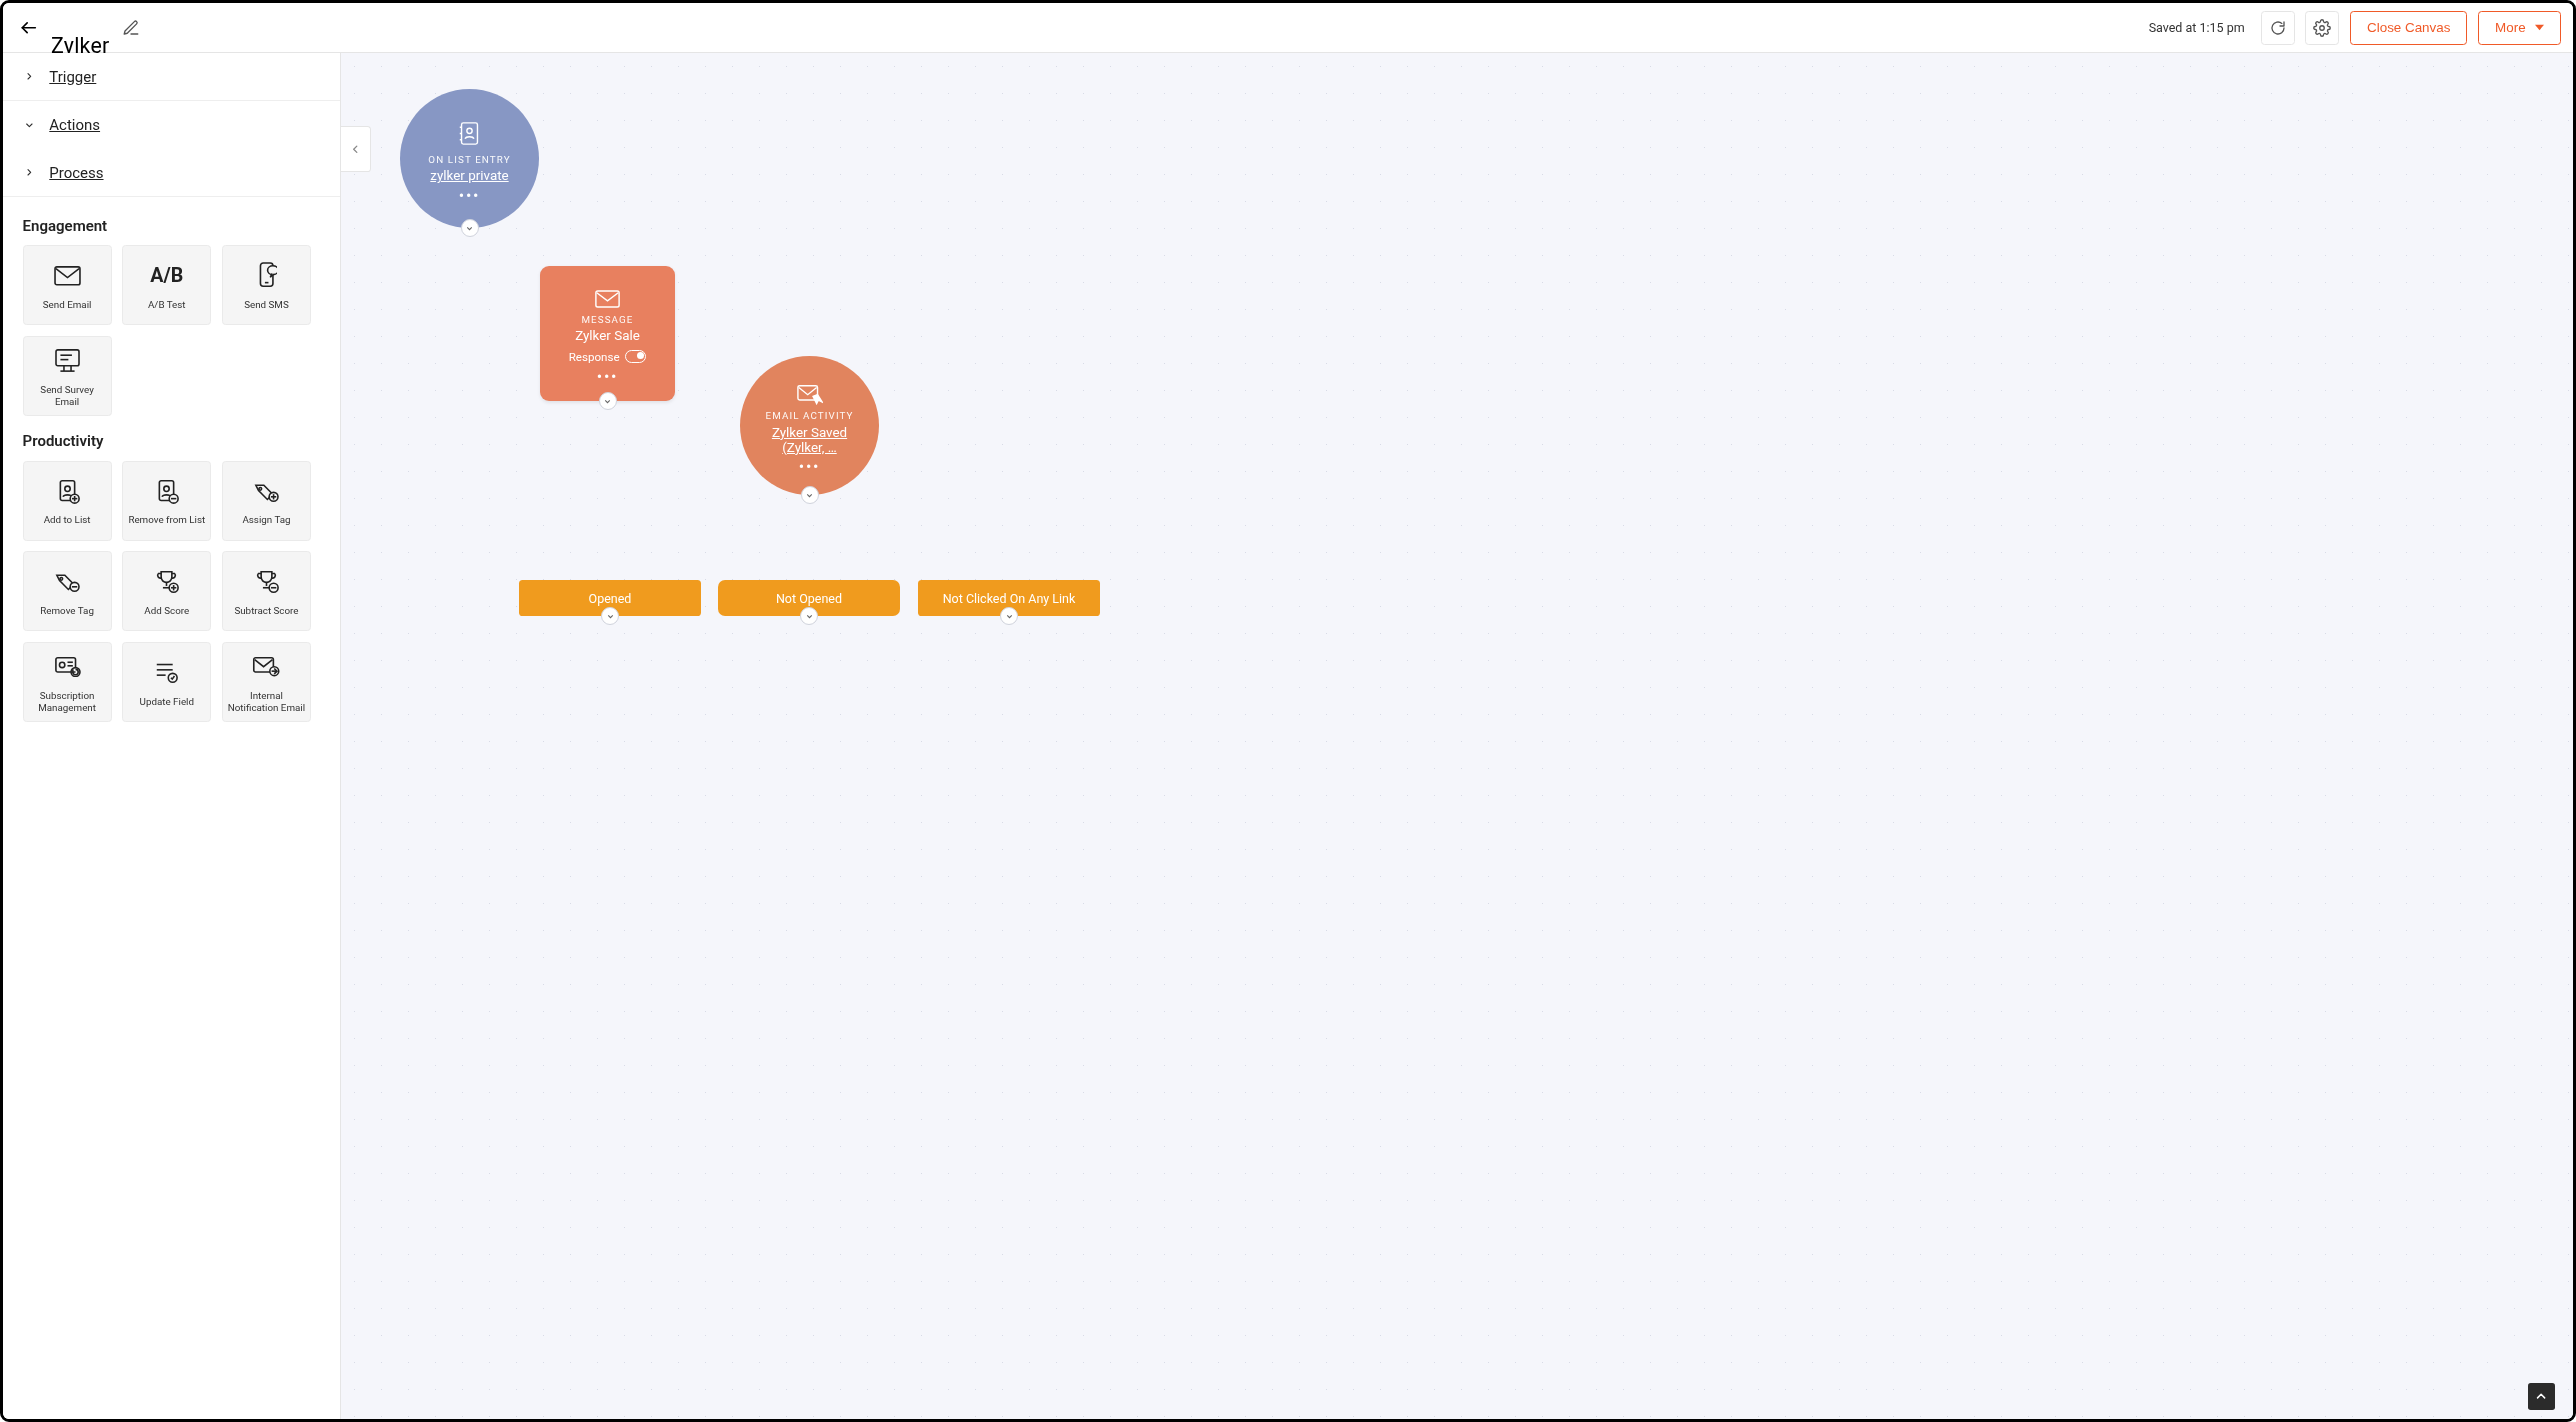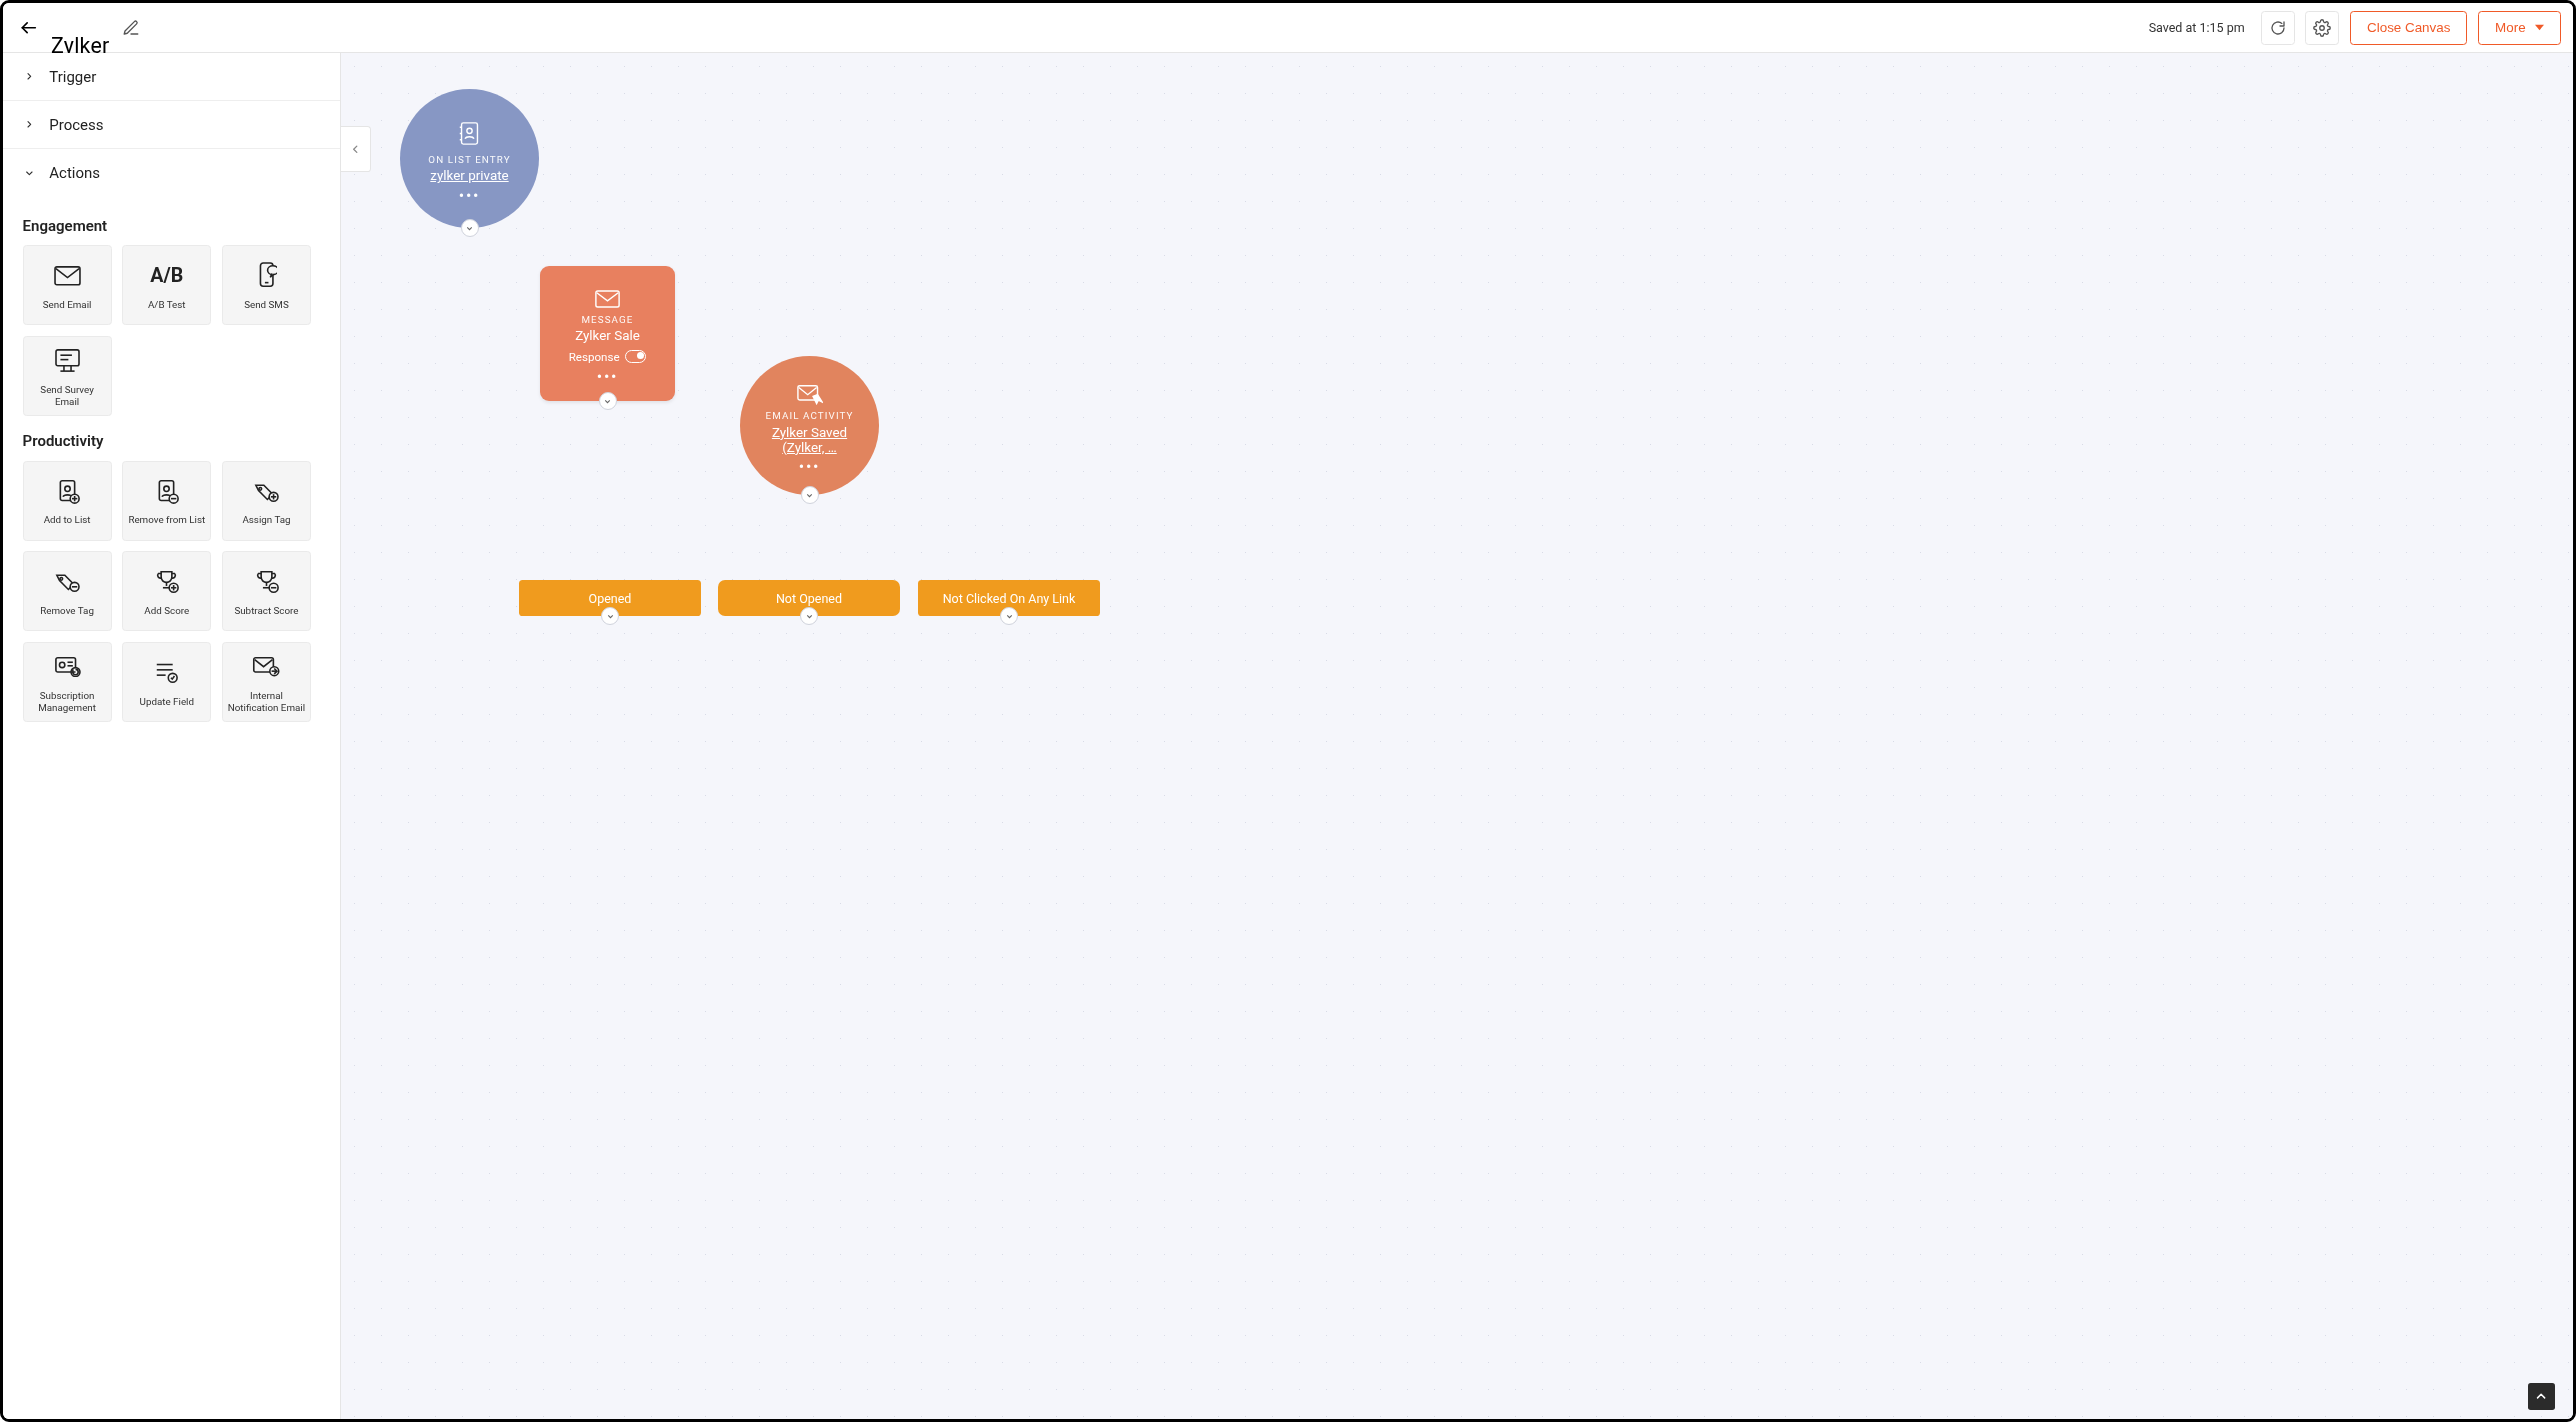--- a/index.html
+++ b/index.html
@@ -74,20 +74,21 @@
   }
   .side-row {
     height: 48px;
     display: flex; align-items: center;
     padding: 0 19.6px;
     gap: 12.5px;
     border-bottom: 0.9px solid #eee;
     cursor: pointer;
     font-size: 15px;
     color: #222;
+    text-decoration: underline;
   }
   .side-row.expanded { border-bottom: none; }
   .side-row .chev { display: inline-flex; align-items: center; justify-content: center; width: 14.2px; }
   .side-sections { padding: 3.6px 19.6px 18px; }
   .section-title { font-size: 15px; font-weight: 600; color: #222; margin: 16px 0 10.7px; }
   .tile-grid { display: flex; flex-wrap: wrap; gap: 10.7px; }
   .tile {
     width: 89px; height: 80px;
     background: #f5f5f5;
     border: 0.9px solid #eaeaea;
@@ -251,35 +252,35 @@
 
     <div class="sidebar">
       <div class="side-row">
         <span class="chev">
           <svg width="10.7" height="10.7" viewBox="0 0 24 24" fill="none" stroke="#333" stroke-width="2.5" stroke-linecap="round" stroke-linejoin="round">
               <polyline points="9 18 15 12 9 6"></polyline>
             </svg>
         </span>
         <span>Trigger</span>
       </div>
+      <div class="side-row expanded">
+        <span class="chev">
+          <svg width="10.7" height="10.7" viewBox="0 0 24 24" fill="none" stroke="#333" stroke-width="2.5" stroke-linecap="round" stroke-linejoin="round">
+              <polyline points="6 9 12 15 18 9"></polyline>
+            </svg>
+        </span>
+        <span>Actions</span>
+      </div>
       <div class="side-row">
         <span class="chev">
           <svg width="10.7" height="10.7" viewBox="0 0 24 24" fill="none" stroke="#333" stroke-width="2.5" stroke-linecap="round" stroke-linejoin="round">
               <polyline points="9 18 15 12 9 6"></polyline>
             </svg>
         </span>
         <span>Process</span>
-      </div>
-      <div class="side-row expanded">
-        <span class="chev">
-          <svg width="10.7" height="10.7" viewBox="0 0 24 24" fill="none" stroke="#333" stroke-width="2.5" stroke-linecap="round" stroke-linejoin="round">
-              <polyline points="6 9 12 15 18 9"></polyline>
-            </svg>
-        </span>
-        <span>Actions</span>
       </div>
 
       <div class="side-sections">
 
         <div class="section-title">Engagement</div>
         <div class="tile-grid">
           <div class="tile">
             <div class="tile-icon">
               <svg width="27" height="19.6" viewBox="0 0 30 22" fill="none" stroke="#222" stroke-width="1.8">
                   <rect x="1" y="1" width="28" height="20" rx="2"></rect>

